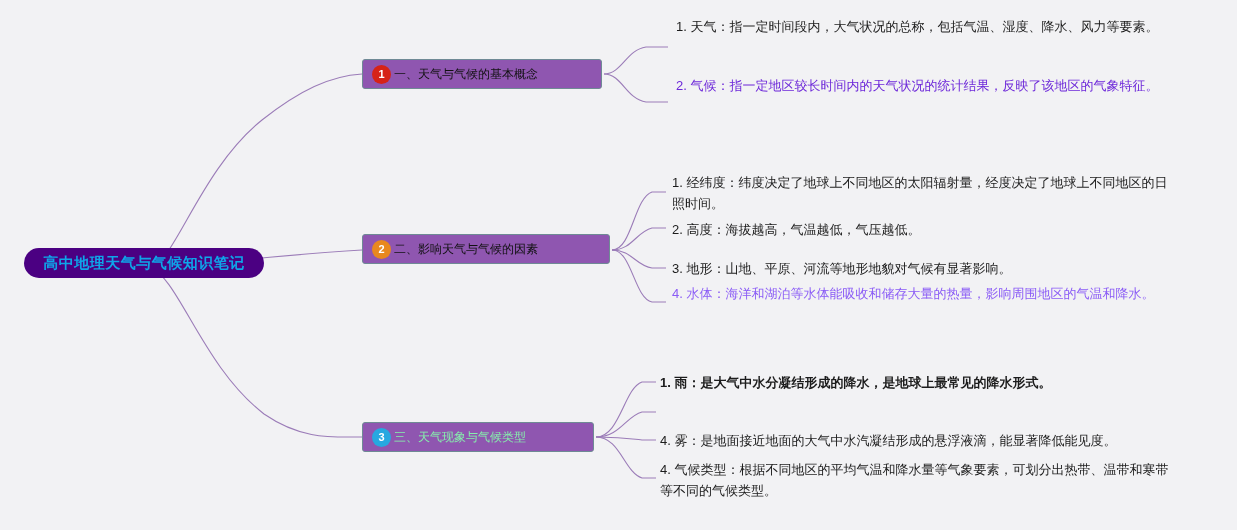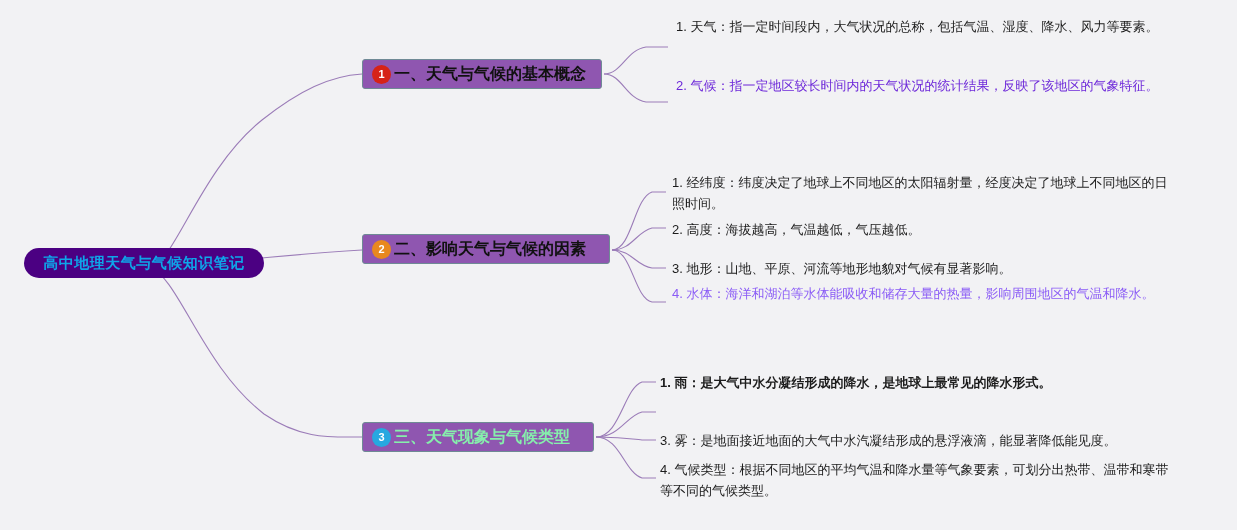--- a/index.html
+++ b/index.html
@@ -70,22 +70,22 @@
     font-size: 11px;
     font-weight: bold;
     display: flex;
     align-items: center;
     justify-content: center;
     flex: 0 0 auto;
     margin-right: 3px;
   }
   .branch-label {
     color: #111111;
-    font-size: 16px;
-    font-weight: bold;
+    font-size: 12px;
+    font-weight: normal;
     white-space: nowrap;
   }
 
   #branch-1 { left: 362px; top: 59px;  width: 240px; }
   #branch-2 { left: 362px; top: 234px; width: 248px; }
   #branch-3 { left: 362px; top: 422px; width: 232px; }
 
   
   .leaf-node {
     position: absolute;
@@ -145,16 +145,16 @@
   <div class="leaf-node leaf-g2" style="top: 172px; color: rgb(28, 28, 28);">1. 经纬度：纬度决定了地球上不同地区的太阳辐射量，经度决定了地球上不同地区的日照时间。</div>
   <div class="leaf-node leaf-g2" style="top: 219px; color: rgb(28, 28, 28);">2. 高度：海拔越高，气温越低，气压越低。</div>
   <div class="leaf-node leaf-g2" style="top: 258px; color: rgb(28, 28, 28);">3. 地形：山地、平原、河流等地形地貌对气候有显著影响。</div>
   <div class="leaf-node leaf-g2" style="top: 283px; color: #8b5cf6;">4. 水体：海洋和湖泊等水体能吸收和储存大量的热量，影响周围地区的气温和降水。</div>
 
   <div class="branch-node" id="branch-3" style="background: rgb(143, 86, 176); border-color: rgb(111, 138, 149);">
     <span class="branch-badge" style="background: rgb(39, 168, 224);">3</span>
     <span class="branch-label" style="color: #86efac;">三、天气现象与气候类型</span>
   </div>
   <div class="leaf-node leaf-g3" style="top: 372px; color: rgb(28, 28, 28); font-weight: bold;">1. 雨：是大气中水分凝结形成的降水，是地球上最常见的降水形式。</div>
-  <div class="leaf-node leaf-g3" style="top: 430px; color: rgb(28, 28, 28);">3. 雾：是地面接近地面的大气中水汽凝结形成的悬浮液滴，能显著降低能见度。</div>
+  <div class="leaf-node leaf-g3" style="top: 430px; color: rgb(28, 28, 28);">4. 雾：是地面接近地面的大气中水汽凝结形成的悬浮液滴，能显著降低能见度。</div>
   <div class="leaf-node leaf-g3" style="top: 459px; color: rgb(28, 28, 28);">4. 气候类型：根据不同地区的平均气温和降水量等气象要素，可划分出热带、温带和寒带等不同的气候类型。</div>
 
 </div>
 
 </body></html>

